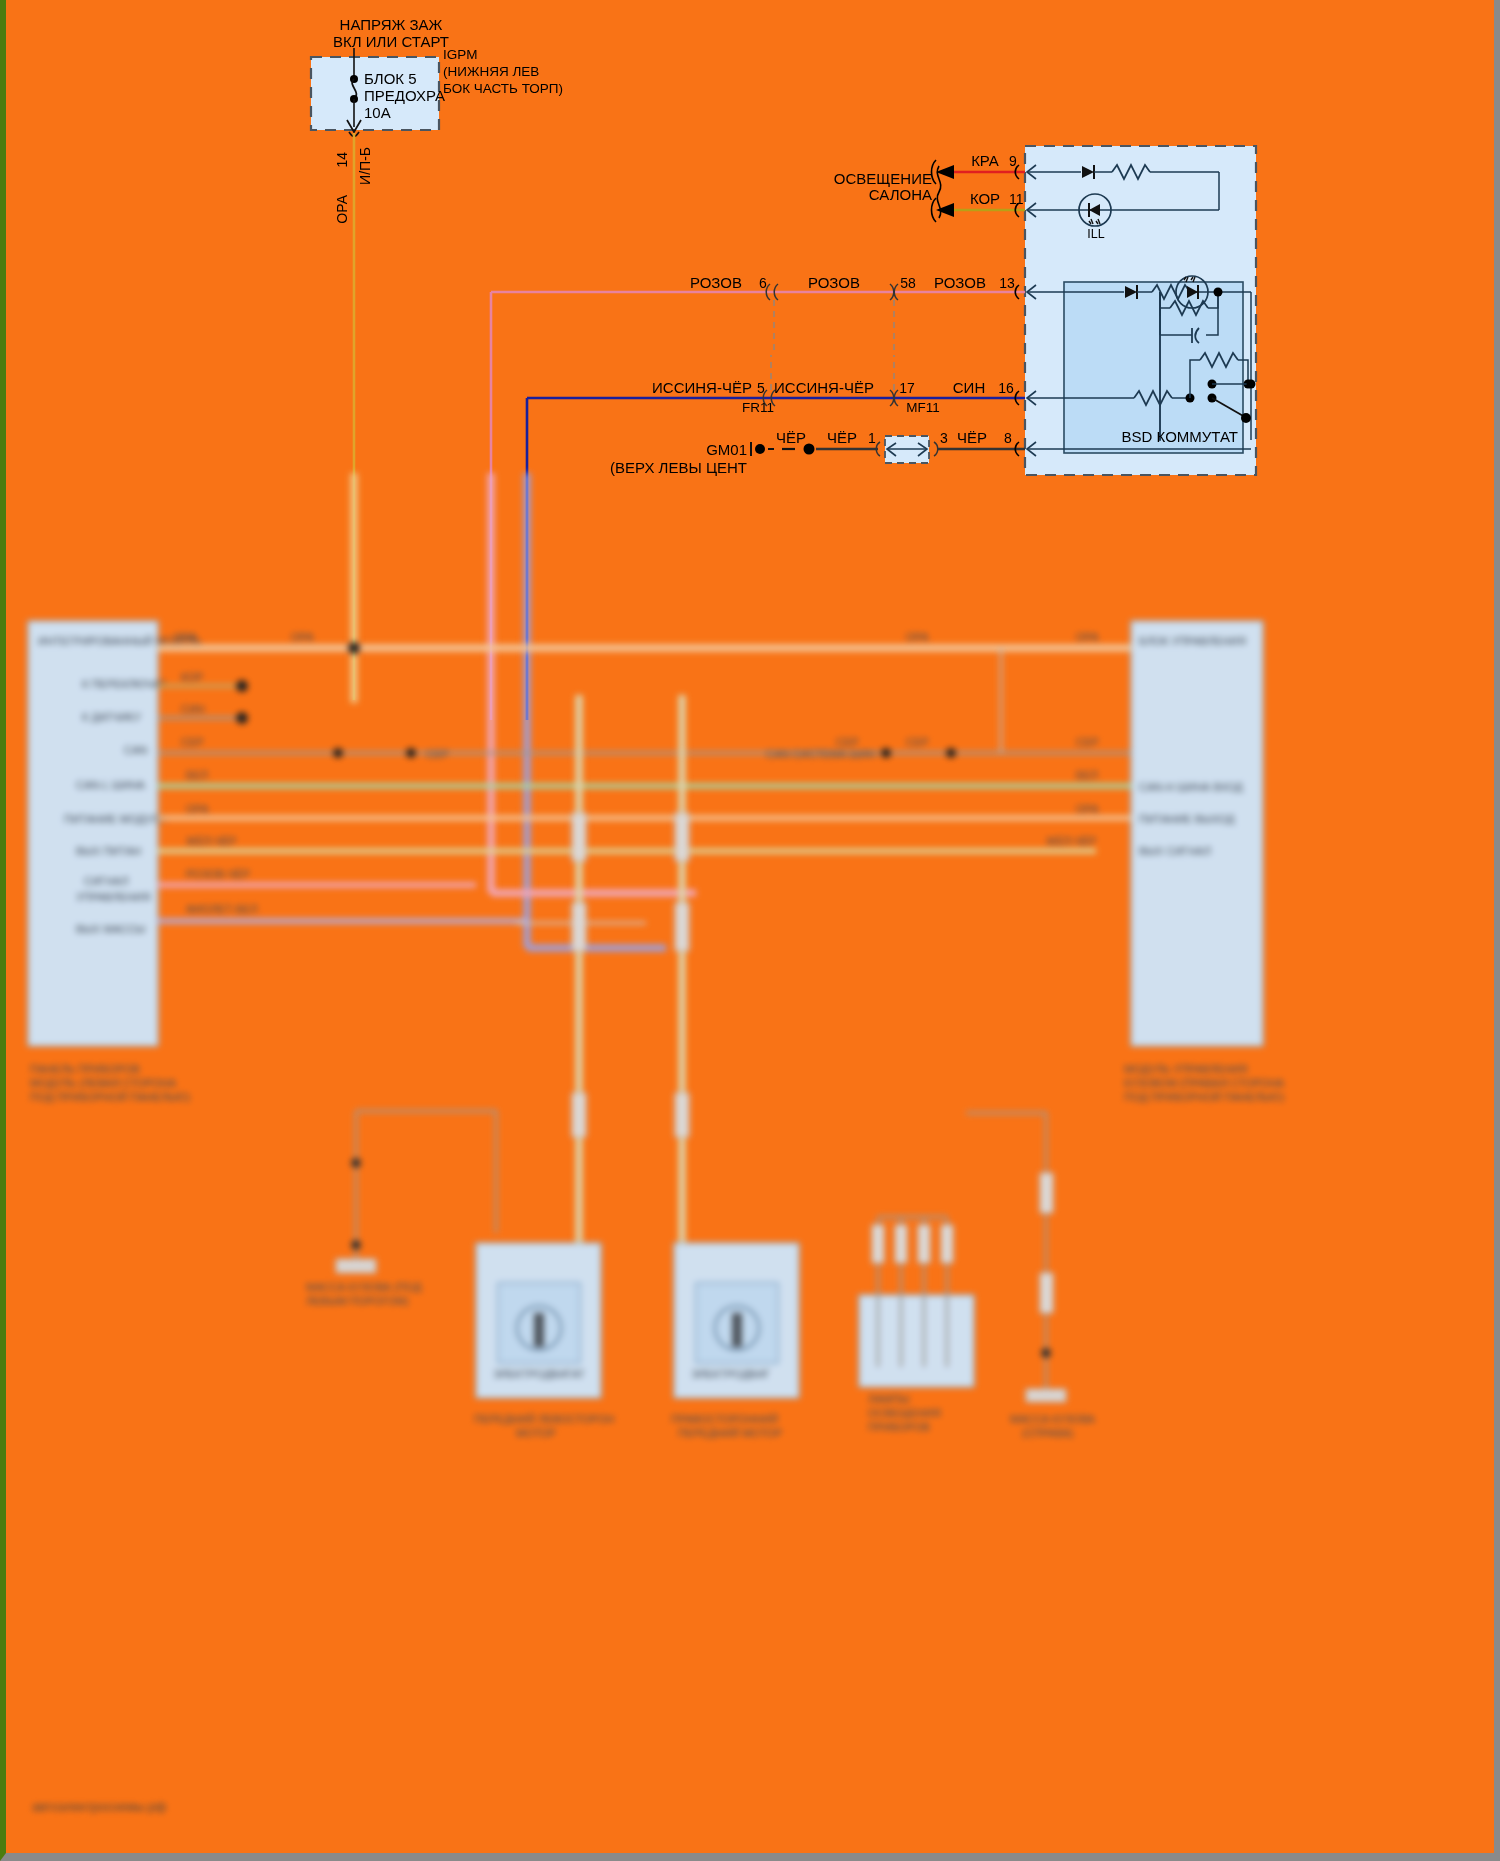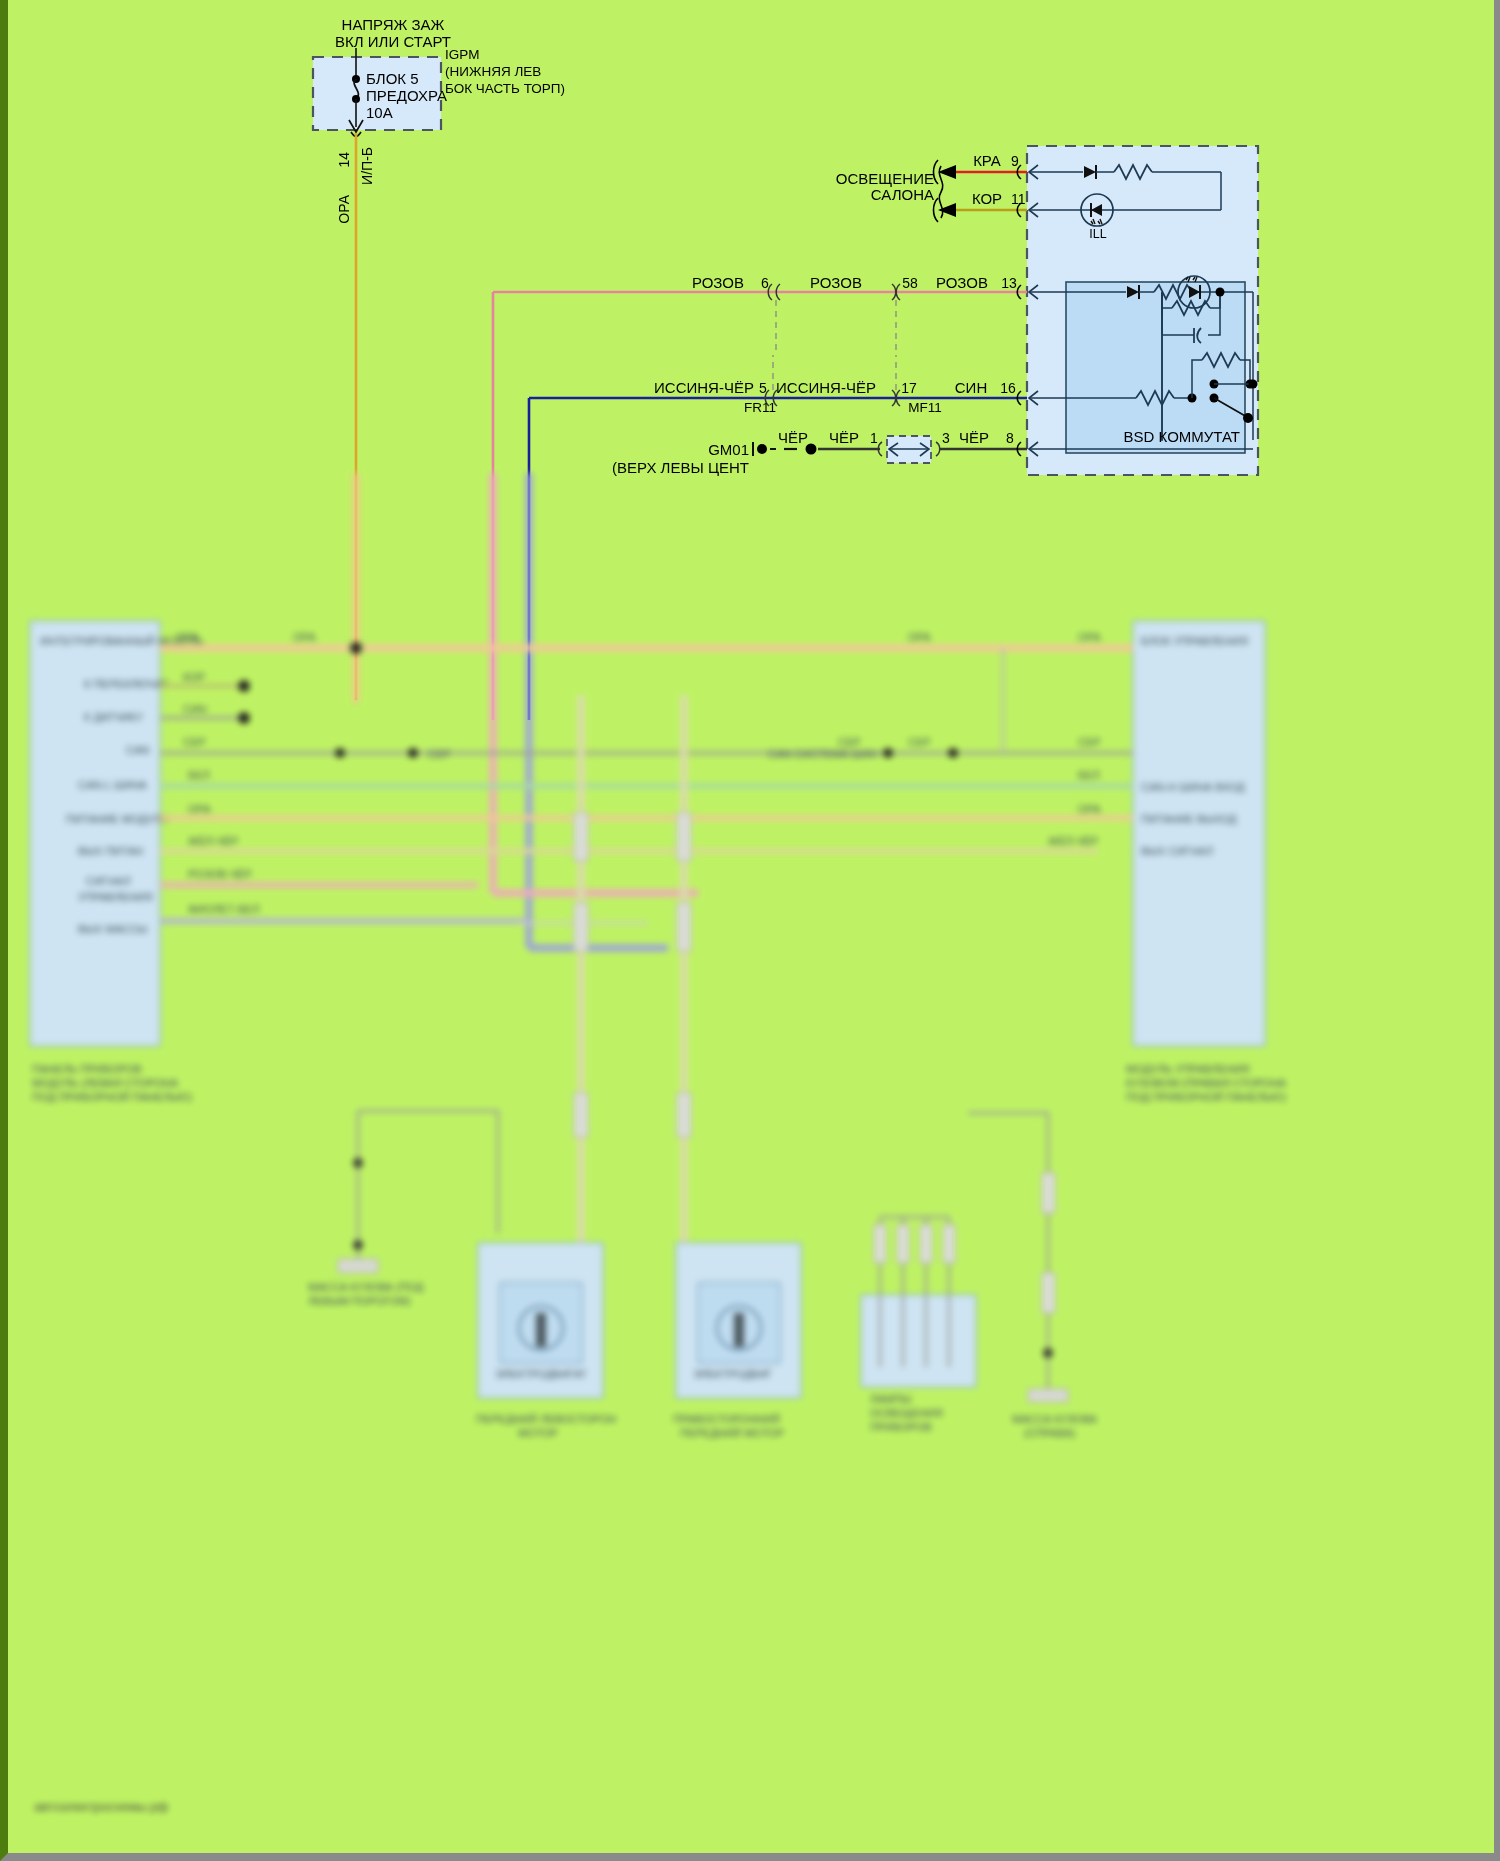--- a/index.html
+++ b/index.html
@@ -6,22 +6,22 @@
   html, body {
     margin: 0; padding: 0;
     background: #ffffff;
     font-family: "Liberation Sans", "DejaVu Sans", sans-serif;
   }
   #page {
     position: relative;
     width: 1500px;
     height: 1861px;
     overflow: hidden;
-    background: #bef264;
-    border-left: 8px solid #4d7c0f;
+    background: #f97316;
+    border-left: 6px solid #4d7c0f;
     border-right: 6px solid #8a8a8a;
     border-bottom: 8px solid #8a8a8a;
     padding-left: 32px;
   }
   #canvas {
     position: absolute;
     left: 0; top: 0;
     width: 1500px; height: 1861px;
   }
   svg { display: block; }

